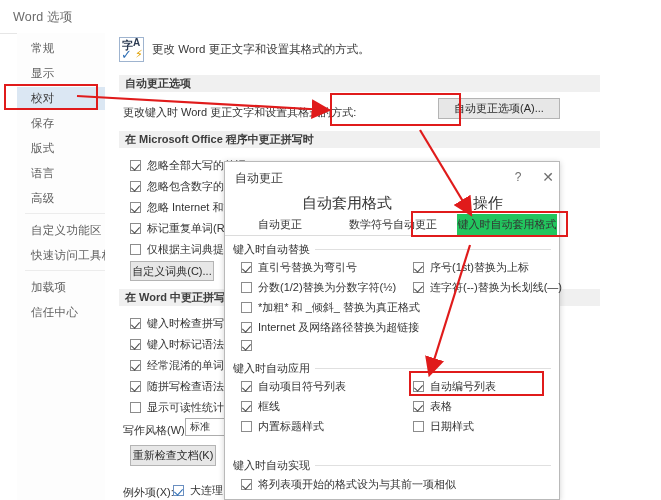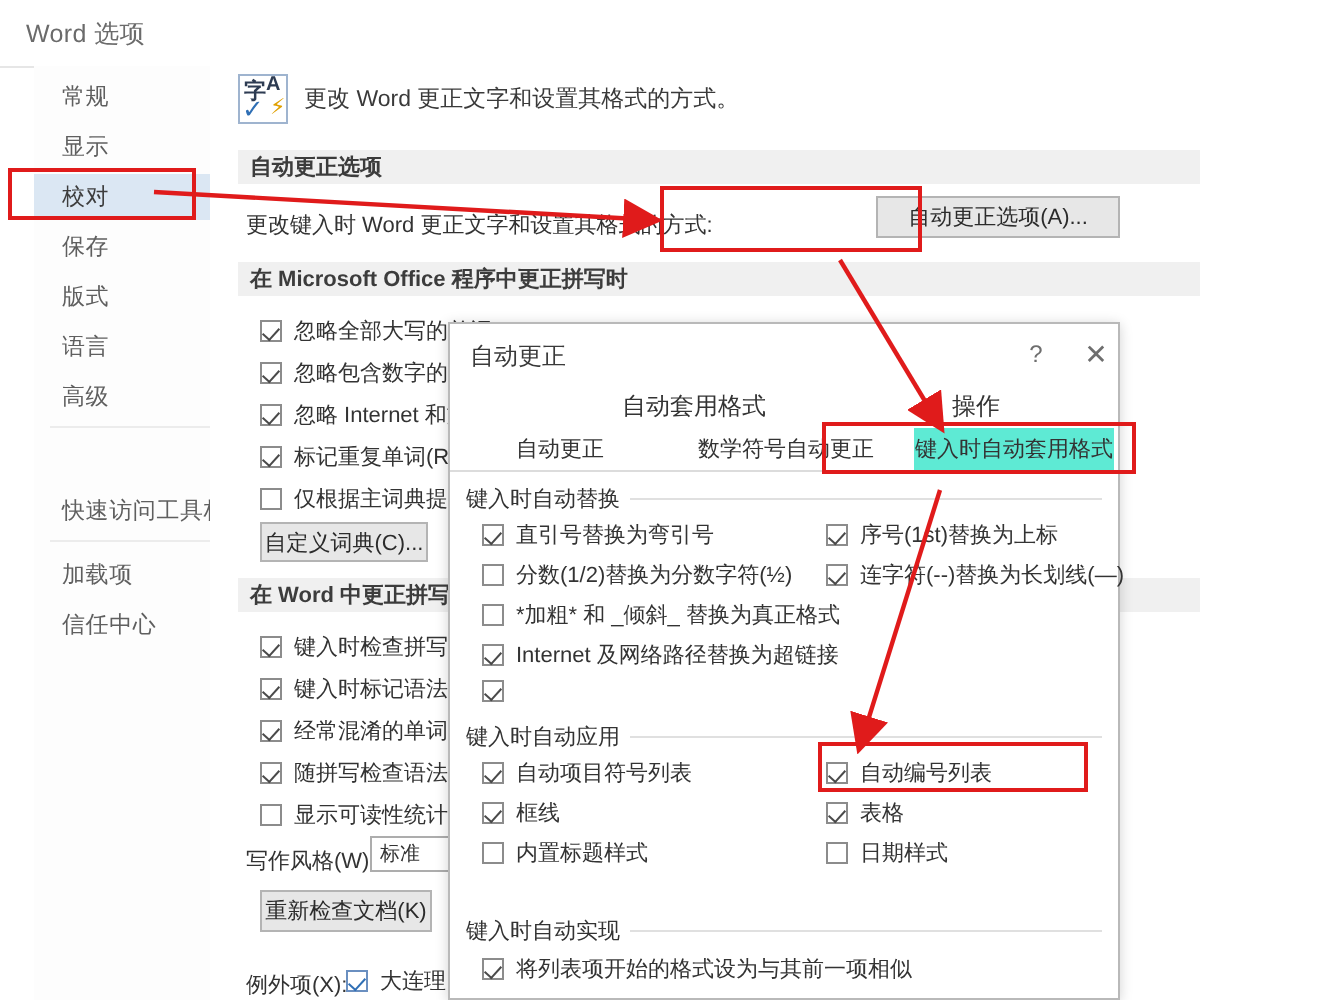--- a/index.html
+++ b/index.html
@@ -114,27 +114,27 @@
   .dlg-btn{
     position:absolute;top:5px;width:22px;height:20px;display:flex;align-items:center;justify-content:center;
     color:#6e6e6e;font-size:12px;
   }
   .dlg-help{left:282px;}
   .dlg-close{left:312px;font-size:14px;}
 
   .tabstrip{position:absolute;left:0;top:31px;width:334px;height:42px;border-bottom:1px solid #dcdcdc;}
   .tab-top{
     position:absolute;top:0;height:21px;display:flex;align-items:center;justify-content:center;
-    font-size:12px;color:#333;
+    font-size:15px;color:#333;
   }
   .tab-bot{
     position:absolute;top:21px;height:21px;display:flex;align-items:center;justify-content:center;
     font-size:11px;color:#333;
   }
-  .tab-bot.active{background:#5eead4;}
+  .tab-bot.active{background:#22c55e;}
 
   .dgroup-label{position:absolute;font-size:11px;color:#333;background:#fff;padding-right:5px;z-index:2;}
   .dgroup-line{position:absolute;height:1px;background:#e0e0e0;}
 
   
   .anno{position:absolute;left:0;top:0;width:661px;height:500px;pointer-events:none;}
   .hl-box{position:absolute;border:2px solid #e01b1b;box-sizing:border-box;}
 </style>
 </head>
 <body>
@@ -149,20 +149,21 @@
 
   <div class="sidebar">
     <div class="nav-item" style="top:4px">常规</div>
     <div class="nav-item" style="top:29px">显示</div>
     <div class="nav-item selected" style="top:54px">校对</div>
     <div class="nav-item" style="top:104px">版式</div>
     <div class="nav-item" style="top:79px">保存</div>
     <div class="nav-item" style="top:129px">语言</div>
     <div class="nav-item" style="top:154px">高级</div>
     <div class="nav-sep" style="top:180px"></div>
+    <div class="nav-item" style="top:186px">自定义功能区</div>
     <div class="nav-item" style="top:211px">快速访问工具栏</div>
     <div class="nav-sep" style="top:237px"></div>
     <div class="nav-item" style="top:243px">加载项</div>
     <div class="nav-item" style="top:268px">信任中心</div>
   </div>
 
   <div class="main">
     <div class="main-inner">
 
       <div class="hdr-row">

